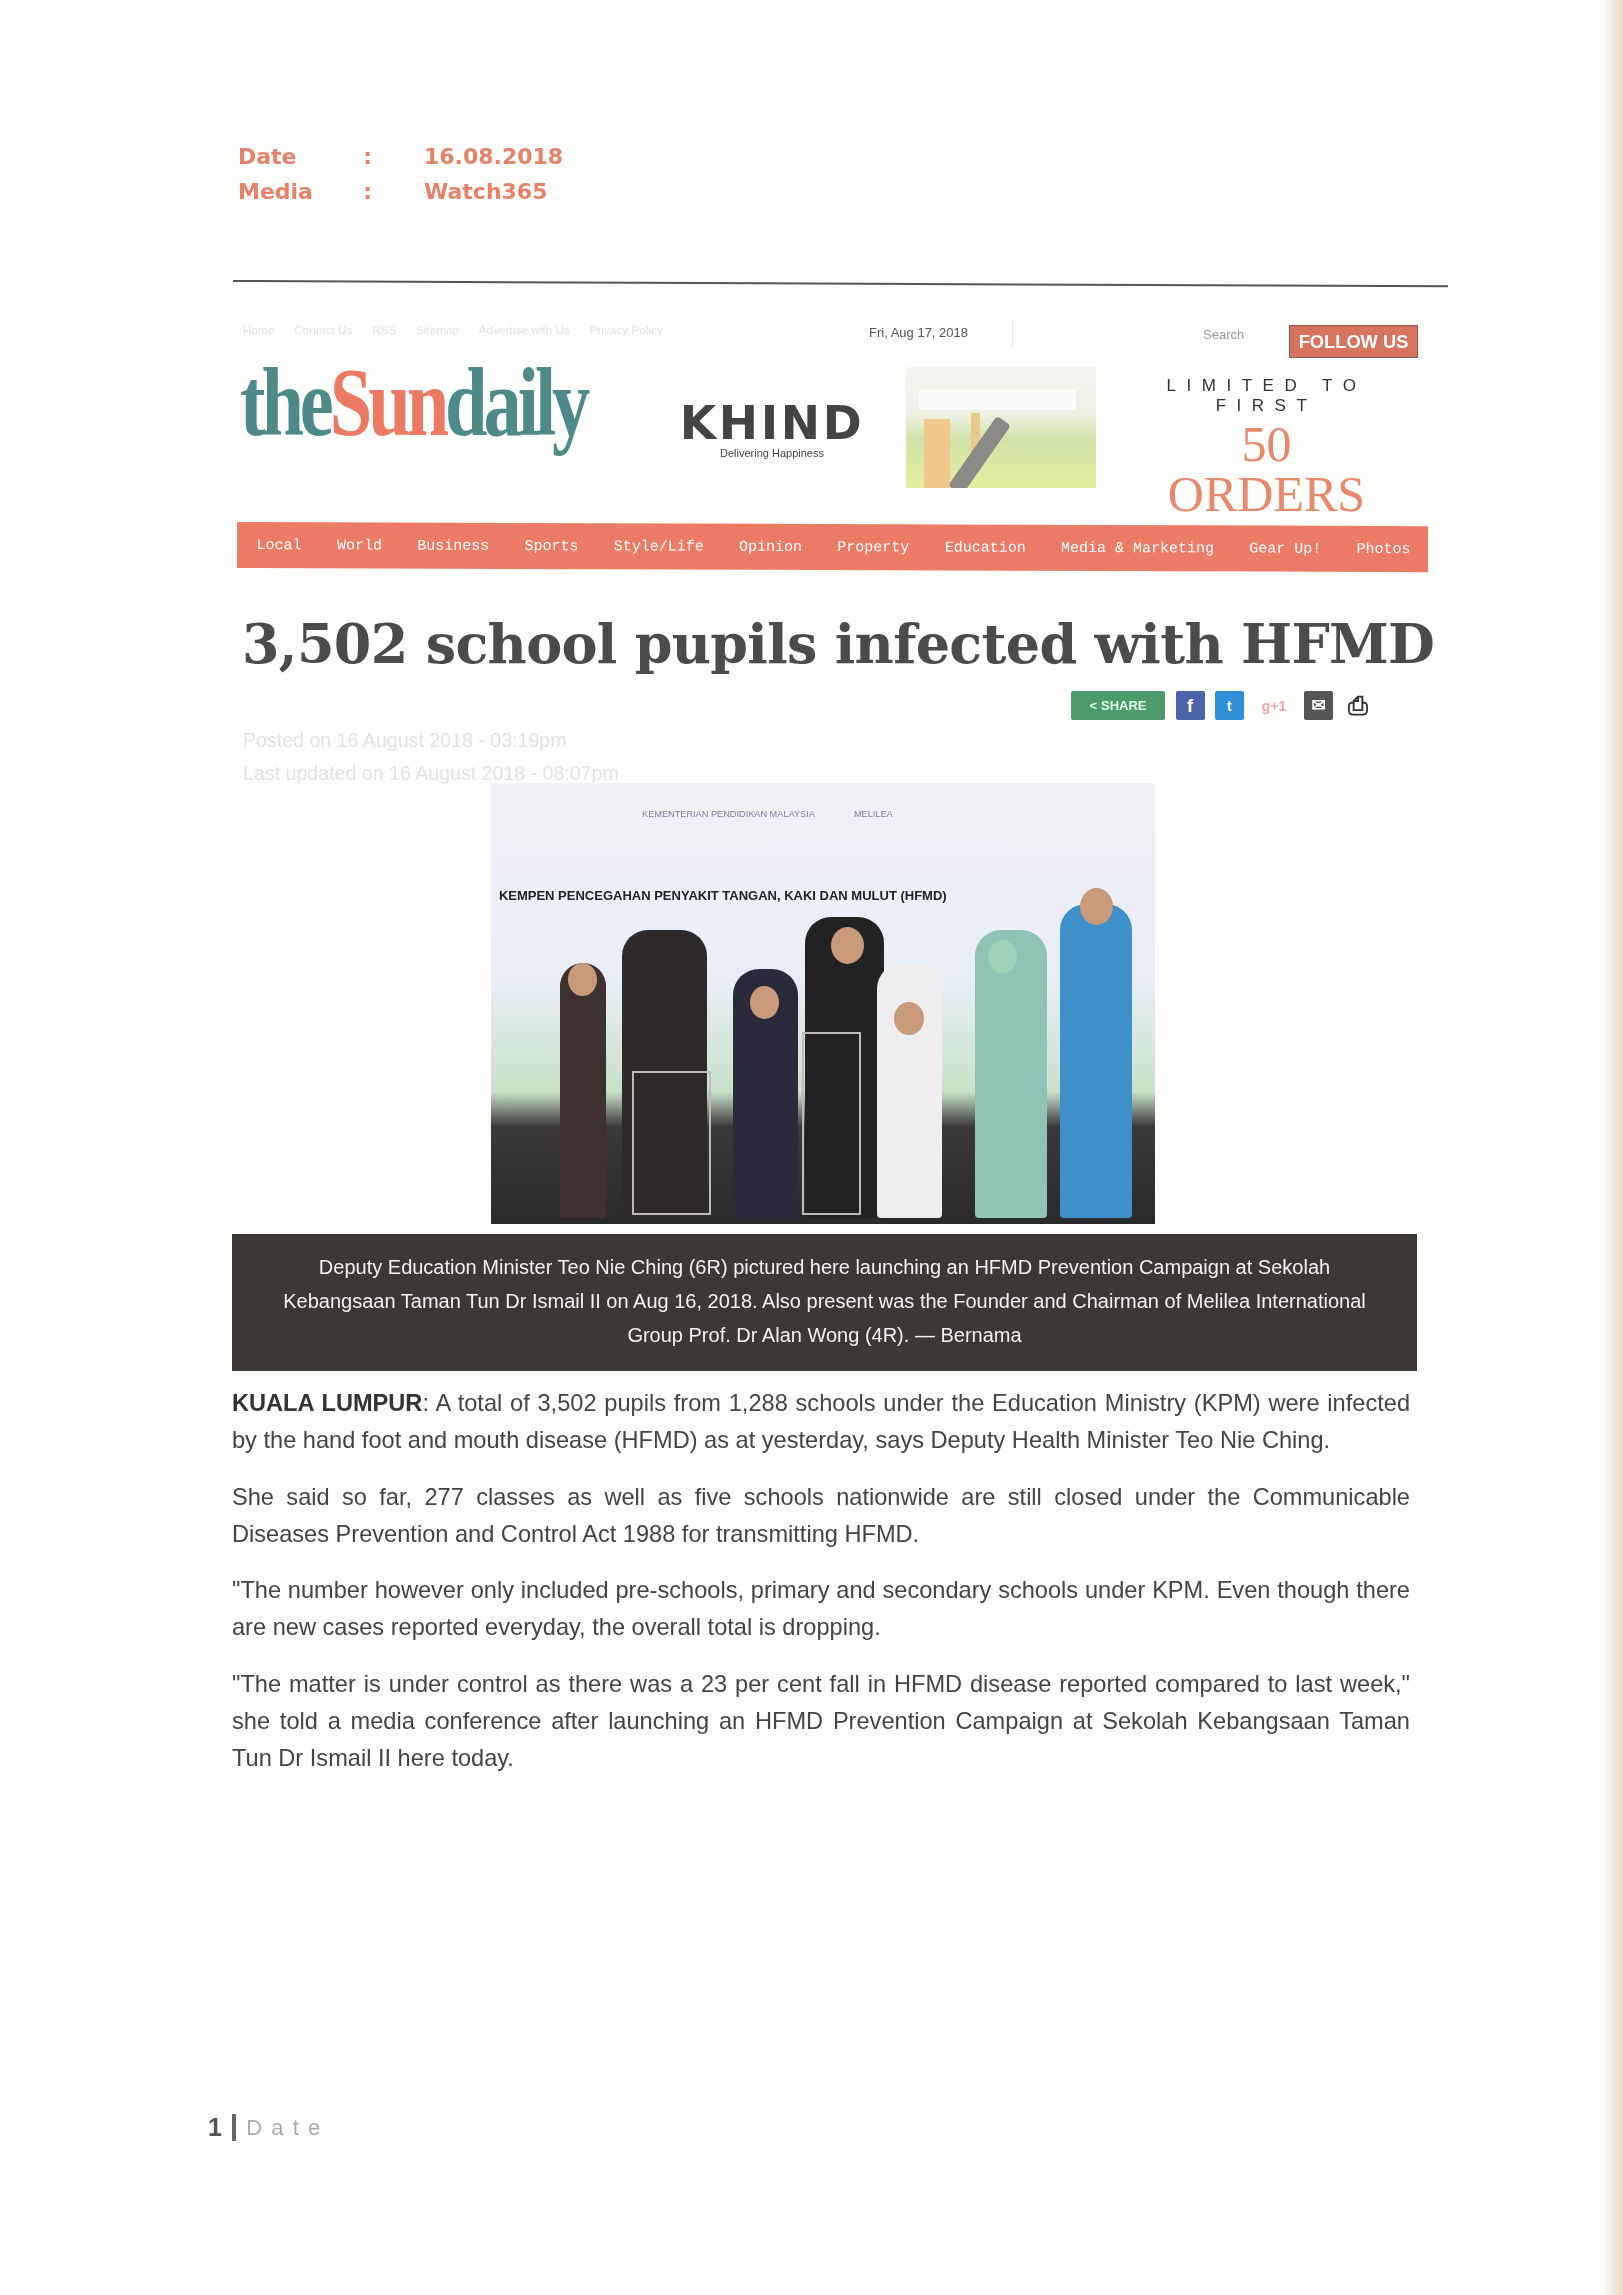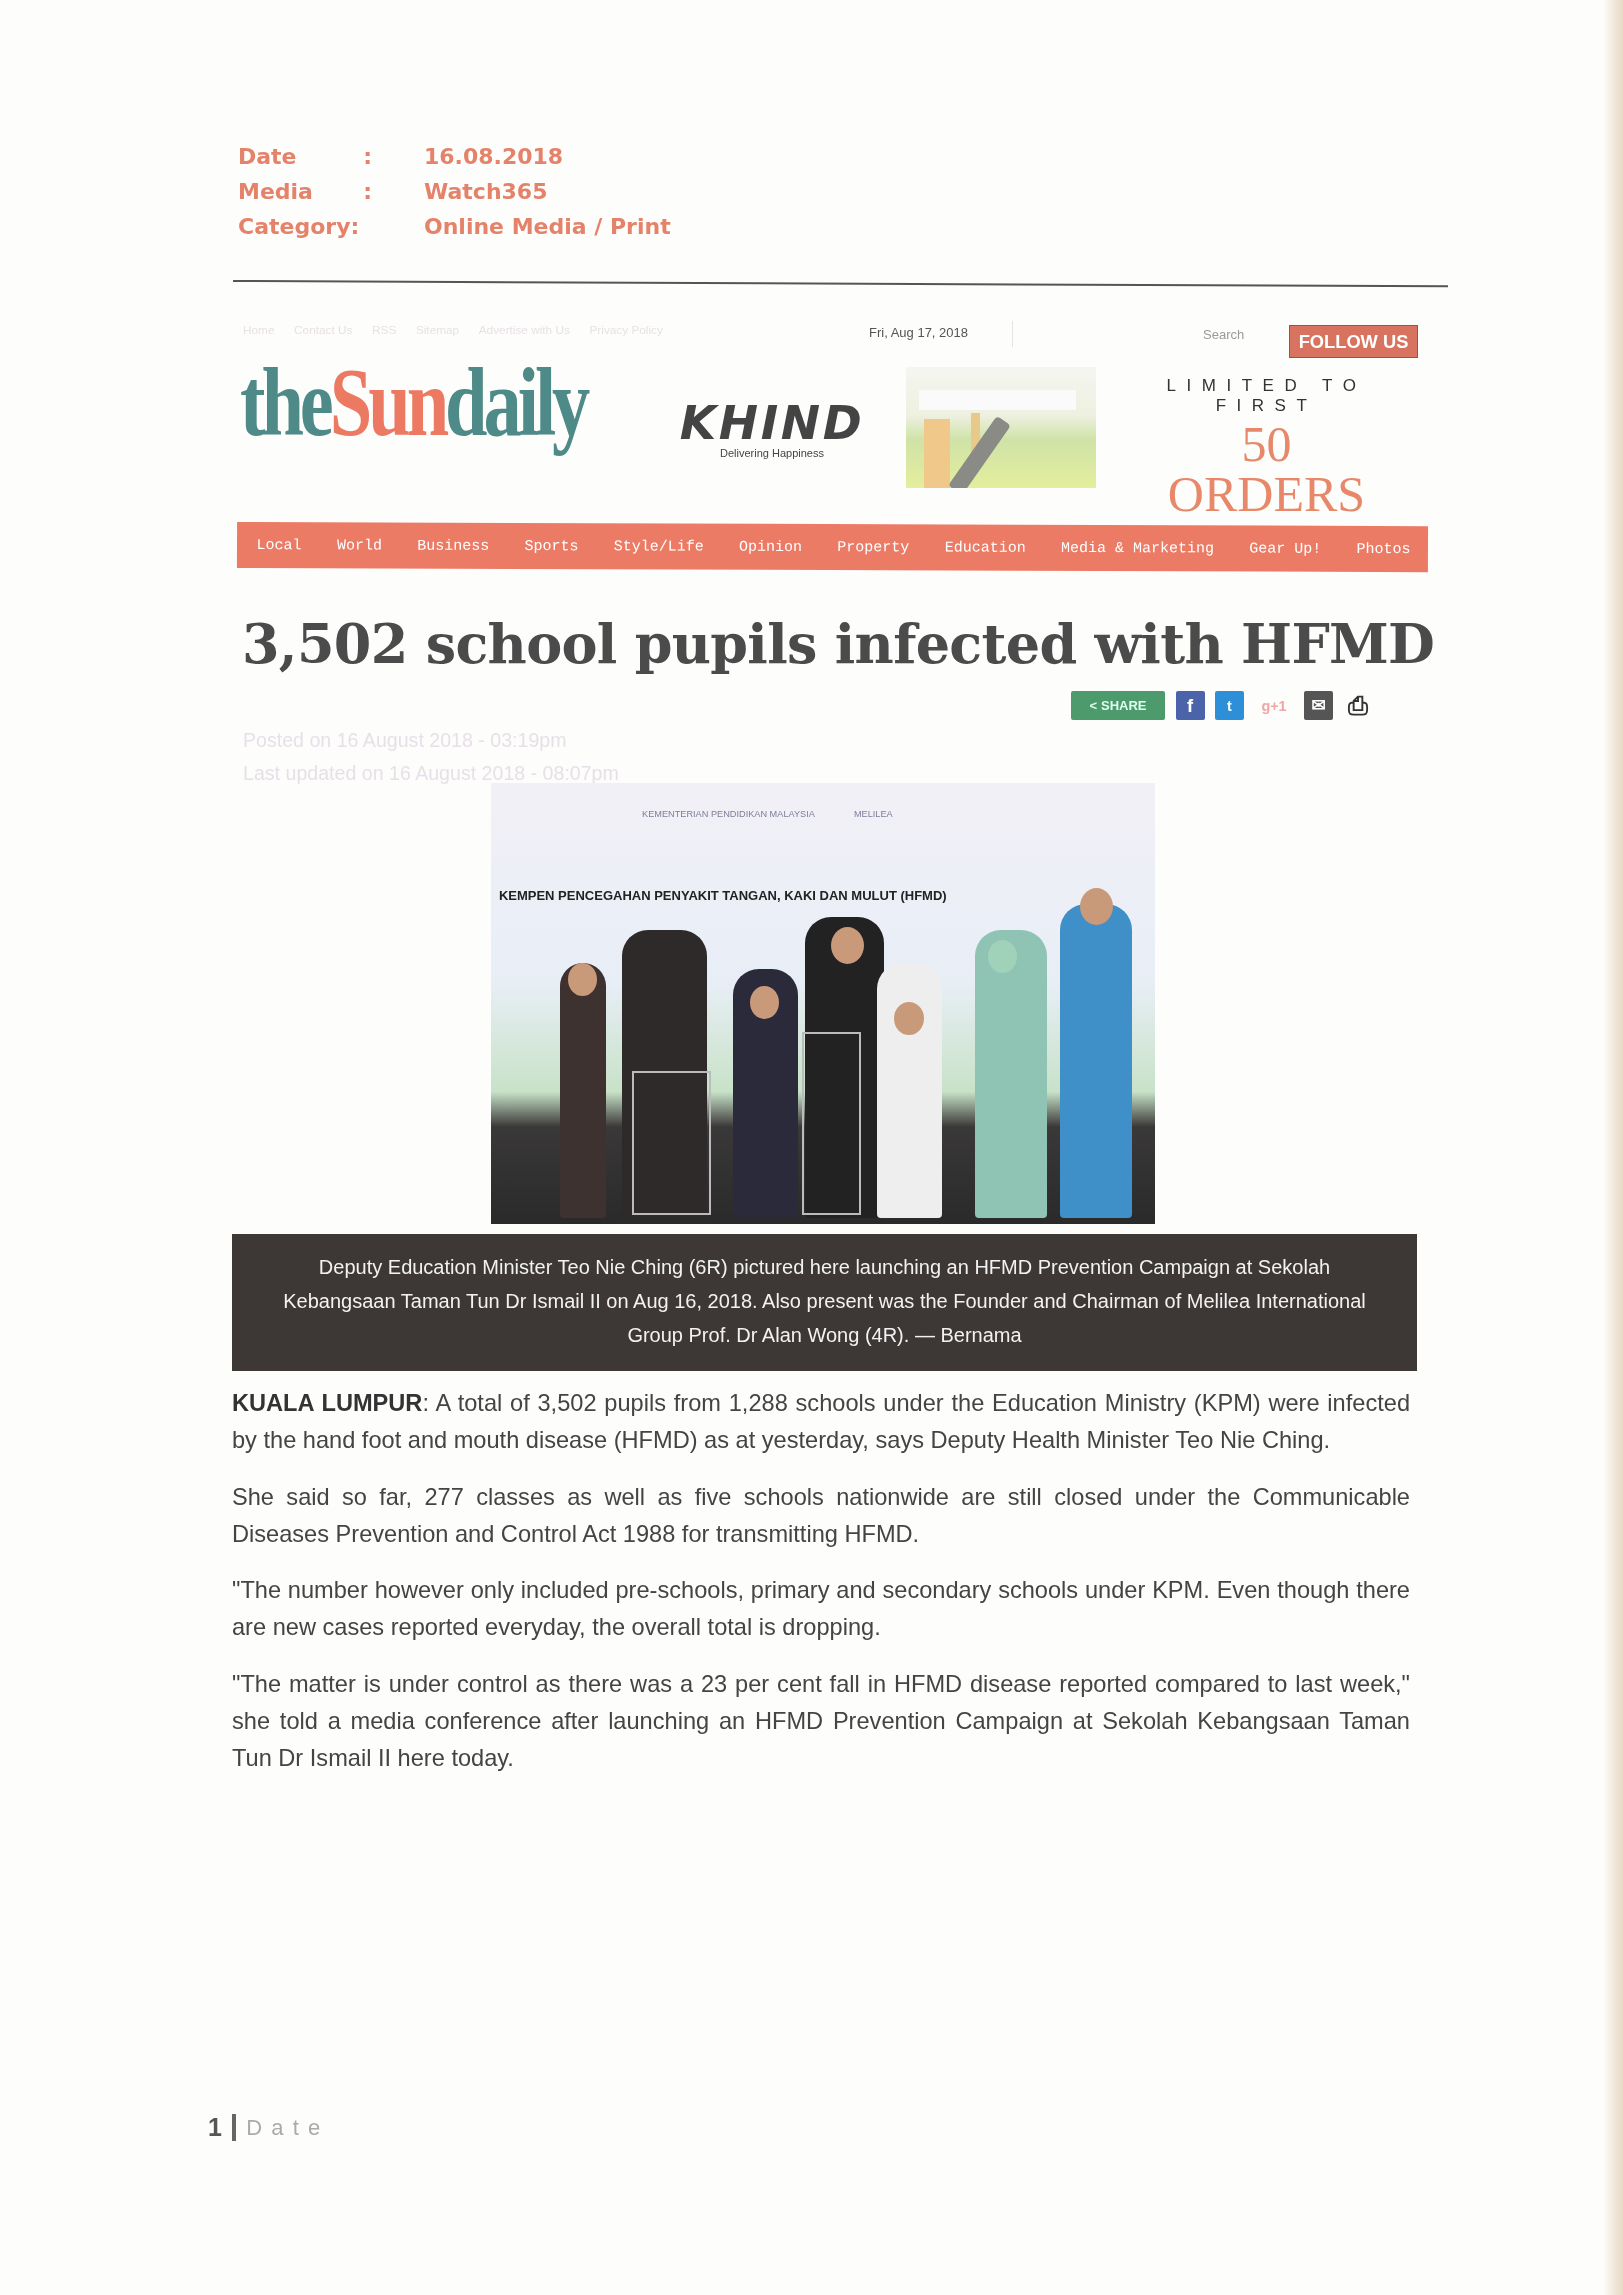--- a/index.html
+++ b/index.html
@@ -44,21 +44,21 @@
     border: 0.7px solid #8a5a50;
   }
   .logo {
     position: absolute; left: 240px; top: 353px; font-family: "Liberation Serif", serif;
     font-weight: bold; font-size: 98px; letter-spacing: -5.2px; line-height: 1;
     transform: scaleX(0.78); transform-origin: left top;
   }
   .logo .the, .logo .daily { color: #4e8a88; }
   .logo .sun { color: #ec7a62; }
   .khind { position: absolute; left: 674px; top: 399px; text-align: center; width: 196px; }
-  .khind .brand { font-size: 47px; font-weight: bold; color: #444; letter-spacing: 2.6px; line-height: 1; font-family: "DejaVu Sans", sans-serif; font-style: italic; }
+  .khind .brand { font-size: 47px; font-weight: bold; color: #444; letter-spacing: 2.6px; line-height: 1; font-family: "DejaVu Sans", sans-serif; }
   .khind .tag { font-size: 11px; color: #444; margin-top: 1.3px; }
   .ad-image {
     position: absolute; left: 906px; top: 367px; width: 190px; height: 121px;
     background: linear-gradient(180deg, #f4f6f1 0%, #eef0e0 40%, #cfe3a8 60%, #e4ee9c 100%);
     overflow: hidden;
   }
   .ad-image .leg { position: absolute; left: 18.3px; top: 52px; width: 26px; height: 69px; background: #f0c88a; }
   .ad-image .leg2 { position: absolute; left: 65px; top: 46px; width: 9.2px; height: 52px; background: #e9c98a; }
   .ad-image .vac { position: absolute; left: 65px; top: 46px; width: 17px; height: 85px; background: #8a8a86; transform: rotate(35deg); border-radius: 3.9px; }
   .ad-image .table { position: absolute; left: 13px; top: 23px; width: 157px; height: 19.6px; background: #fafafa; }
@@ -134,26 +134,20 @@
         <span class="colon">:</span>
       </div>
     <div class="val">16.08.2018</div>
   </div>
   <div class="row">
     <div class="lbl">
         <span>Media</span>
         <span class="colon">:</span>
       </div>
     <div class="val">Watch365</div>
-  </div>
-  <div class="row">
-    <div class="lbl">
-        <span>Category:</span>
-      </div>
-    <div class="val">Online Media  / Print</div>
   </div>
 </div>
 <div class="rule"></div>
 
 <div class="topbar-links">
   <span>Home</span>
   <span>Contact Us</span>
   <span>RSS</span>
   <span>Sitemap</span>
   <span>Advertise with Us</span>

